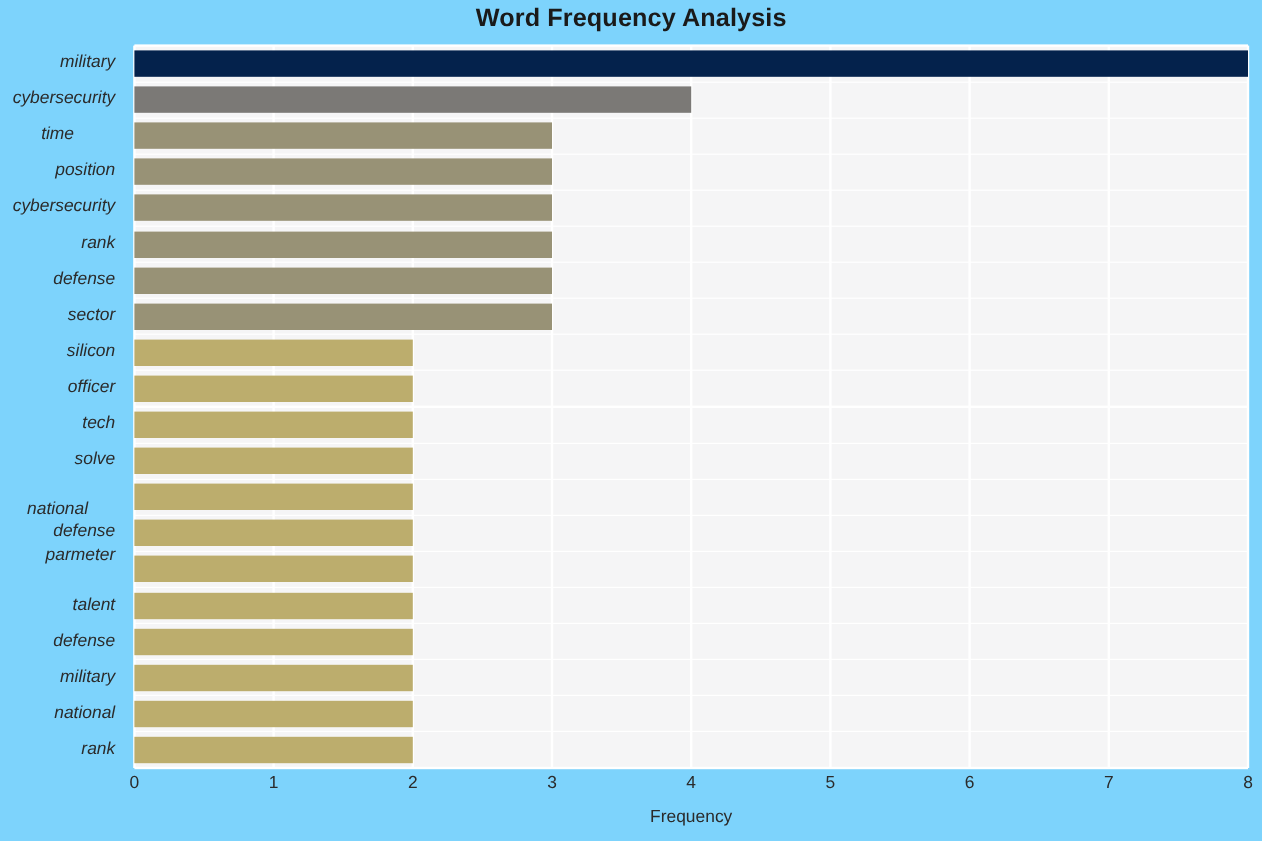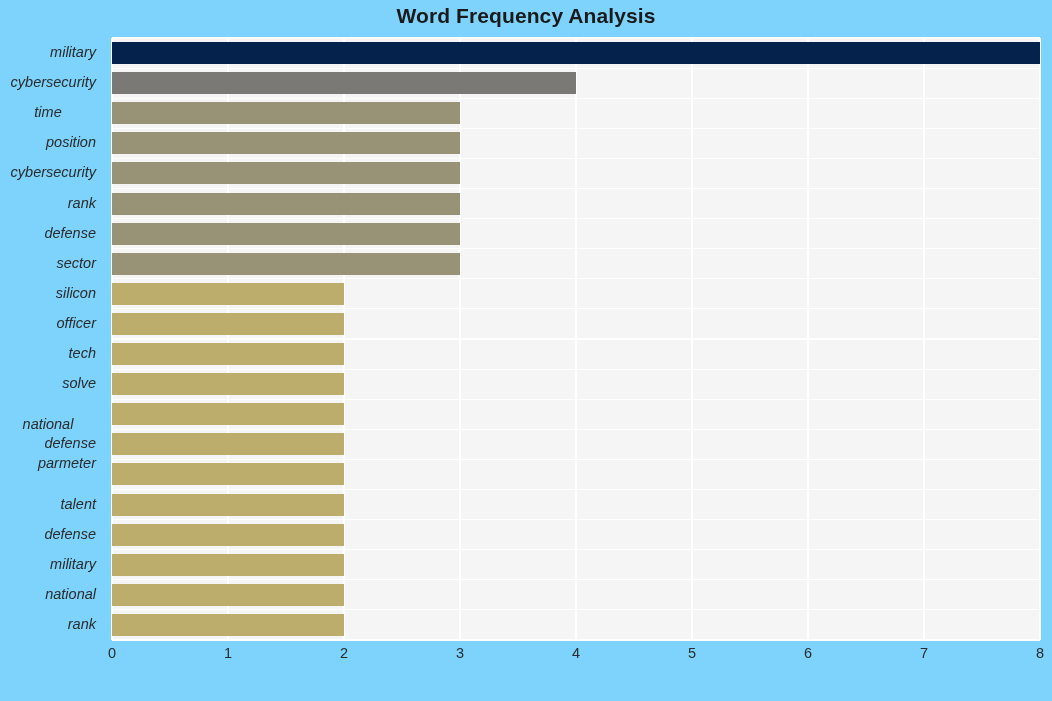--- a/index.html
+++ b/index.html
@@ -197,14 +197,15 @@
       <div class="xtick-label" style="left: 116px;">1</div>
       <div class="xtick-label" style="left: 232px;">2</div>
       <div class="xtick-label" style="left: 348px;">3</div>
       <div class="xtick-label" style="left: 464px;">4</div>
       <div class="xtick-label" style="left: 580px;">5</div>
       <div class="xtick-label" style="left: 696px;">6</div>
       <div class="xtick-label" style="left: 812px;">7</div>
       <div class="xtick-label" style="left: 928px;">8</div>
     </div>
 
+  <div id="xaxis-label">Frequency</div>
 
 </div>
 
 </body></html>

